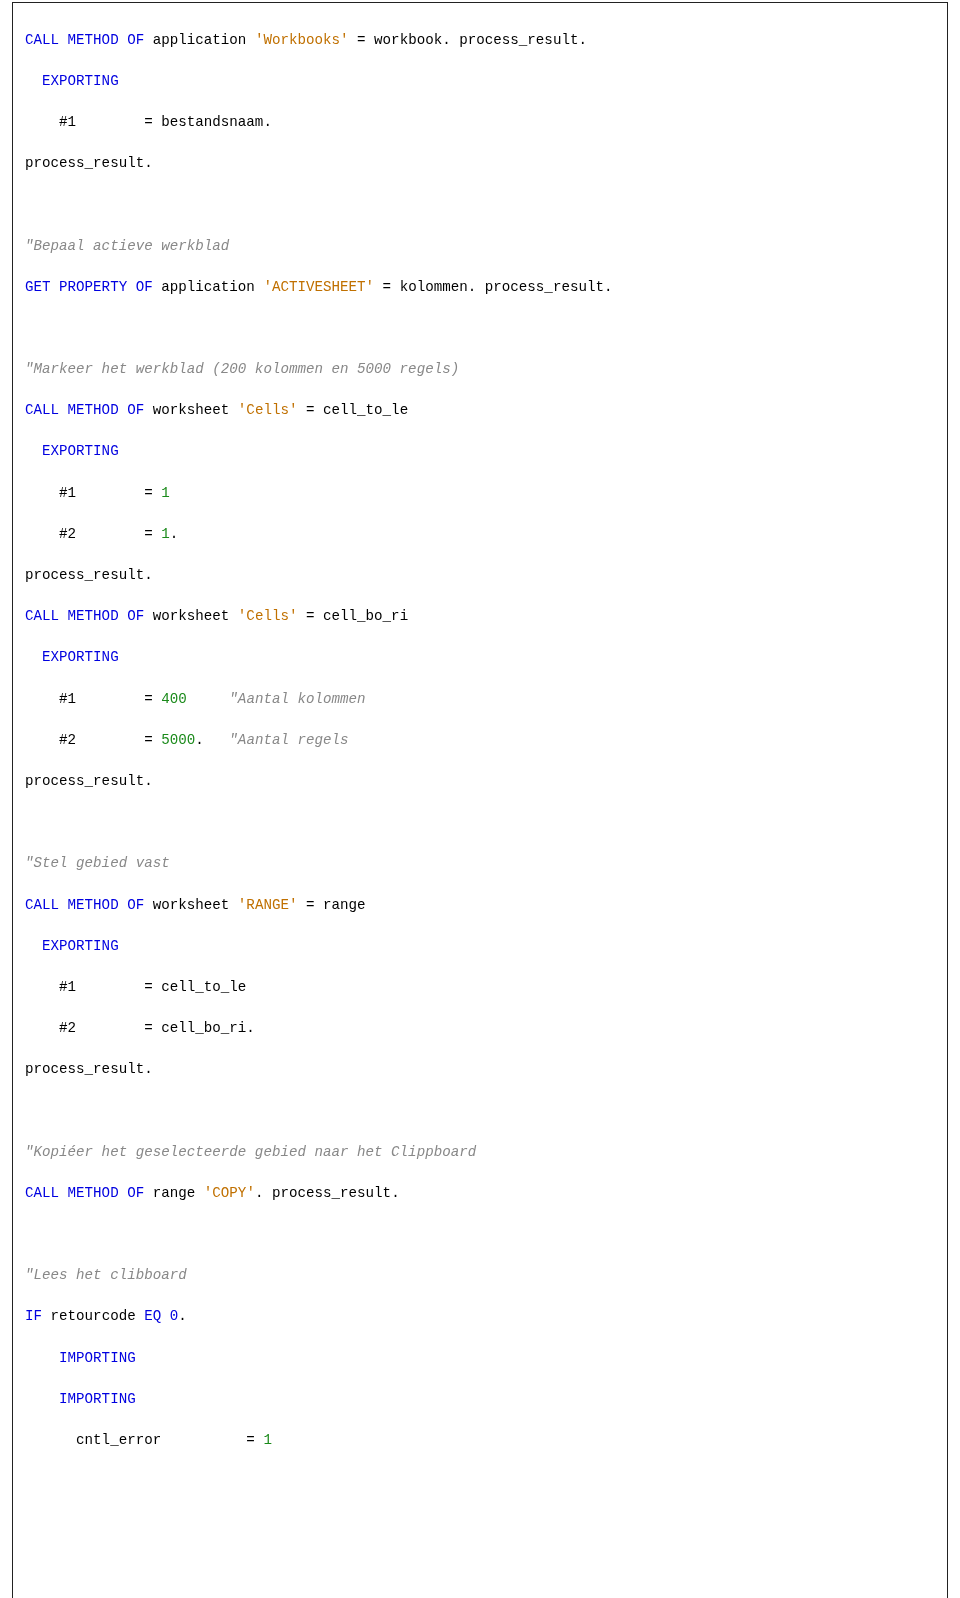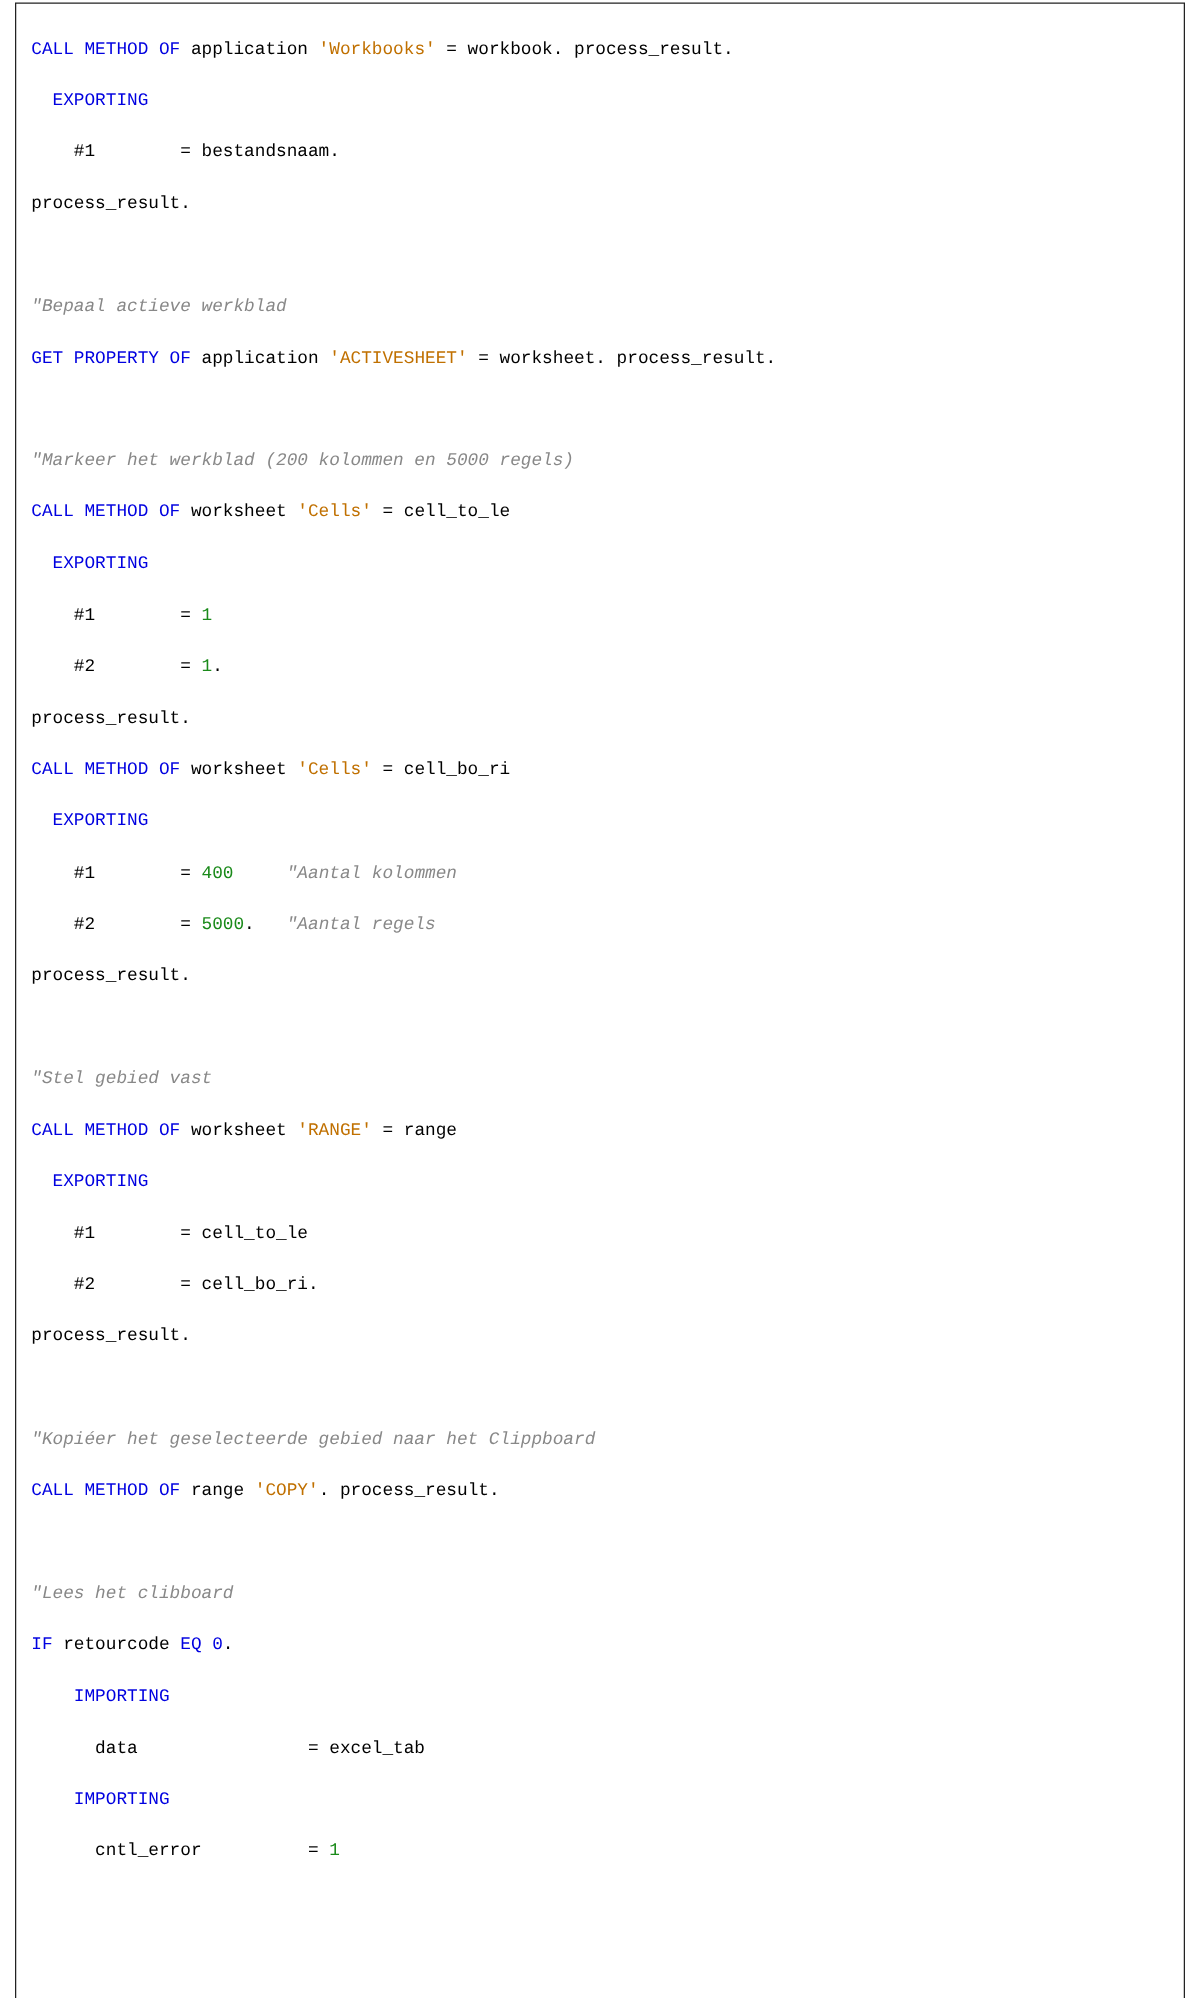--- a/index.html
+++ b/index.html
@@ -36,21 +36,21 @@
 <body>
 
 <div class="page">
   <div class="code-frame">
 <div class="ln"><span class="tk-kw">CALL METHOD OF</span><span class="tk-txt"> application </span><span class="tk-str">'Workbooks'</span><span class="tk-txt"> = workbook. process_result.</span></div>
 <div class="ln"><span class="tk-kw">  EXPORTING</span></div>
 <div class="ln"><span class="tk-txt">    #1        = bestandsnaam.</span></div>
 <div class="ln"><span class="tk-txt">process_result.</span></div>
 <div class="ln"><span class="tk-txt"></span>&nbsp;</div>
 <div class="ln"><span class="tk-com">"Bepaal actieve werkblad</span></div>
-<div class="ln"><span class="tk-kw">GET PROPERTY OF</span><span class="tk-txt"> application </span><span class="tk-str">'ACTIVESHEET'</span><span class="tk-txt"> = worksheet. process_result.</span></div>
+<div class="ln"><span class="tk-kw">GET PROPERTY OF</span><span class="tk-txt"> application </span><span class="tk-str">'ACTIVESHEET'</span><span class="tk-txt"> = kolommen. process_result.</span></div>
 <div class="ln">&nbsp;</div>
 <div class="ln"><span class="tk-com">"Markeer het werkblad (200 kolommen en 5000 regels)</span></div>
 <div class="ln"><span class="tk-kw">CALL METHOD OF</span><span class="tk-txt"> worksheet </span><span class="tk-str">'Cells'</span><span class="tk-txt"> = cell_to_le</span></div>
 <div class="ln"><span class="tk-kw">  EXPORTING</span></div>
 <div class="ln"><span class="tk-txt">    #1        = </span><span class="tk-num">1</span></div>
 <div class="ln"><span class="tk-txt">    #2        = </span><span class="tk-num">1</span><span class="tk-txt">.</span></div>
 <div class="ln"><span class="tk-txt">process_result.</span></div>
 <div class="ln"><span class="tk-kw">CALL METHOD OF</span><span class="tk-txt"> worksheet </span><span class="tk-str">'Cells'</span><span class="tk-txt"> = cell_bo_ri</span></div>
 <div class="ln"><span class="tk-kw">  EXPORTING</span></div>
 <div class="ln"><span class="tk-txt">    #1        = </span><span class="tk-num">400</span><span class="tk-txt">     </span><span class="tk-com">"Aantal kolommen</span></div>
@@ -63,21 +63,20 @@
 <div class="ln"><span class="tk-txt">    #1        = cell_to_le</span></div>
 <div class="ln"><span class="tk-txt">    #2        = cell_bo_ri.</span></div>
 <div class="ln"><span class="tk-txt">process_result.</span></div>
 <div class="ln">&nbsp;</div>
 <div class="ln"><span class="tk-com">"Kopiéer het geselecteerde gebied naar het Clippboard</span></div>
 <div class="ln"><span class="tk-kw">CALL METHOD OF</span><span class="tk-txt"> range </span><span class="tk-str">'COPY'</span><span class="tk-txt">. process_result.</span></div>
 <div class="ln">&nbsp;</div>
 <div class="ln"><span class="tk-com">"Lees het clibboard</span></div>
 <div class="ln"><span class="tk-kw">IF</span><span class="tk-txt"> retourcode </span><span class="tk-kw">EQ 0</span><span class="tk-txt">.</span></div>
 <div class="ln"><span class="tk-kw">    IMPORTING</span></div>
-<div class="ln"><span class="tk-txt">      data                = excel_tab</span></div>
 <div class="ln"><span class="tk-kw">    IMPORTING</span></div>
 <div class="ln"><span class="tk-txt">      cntl_error          = </span><span class="tk-num">1</span></div>
 
 
 
 
 
 
 
 

